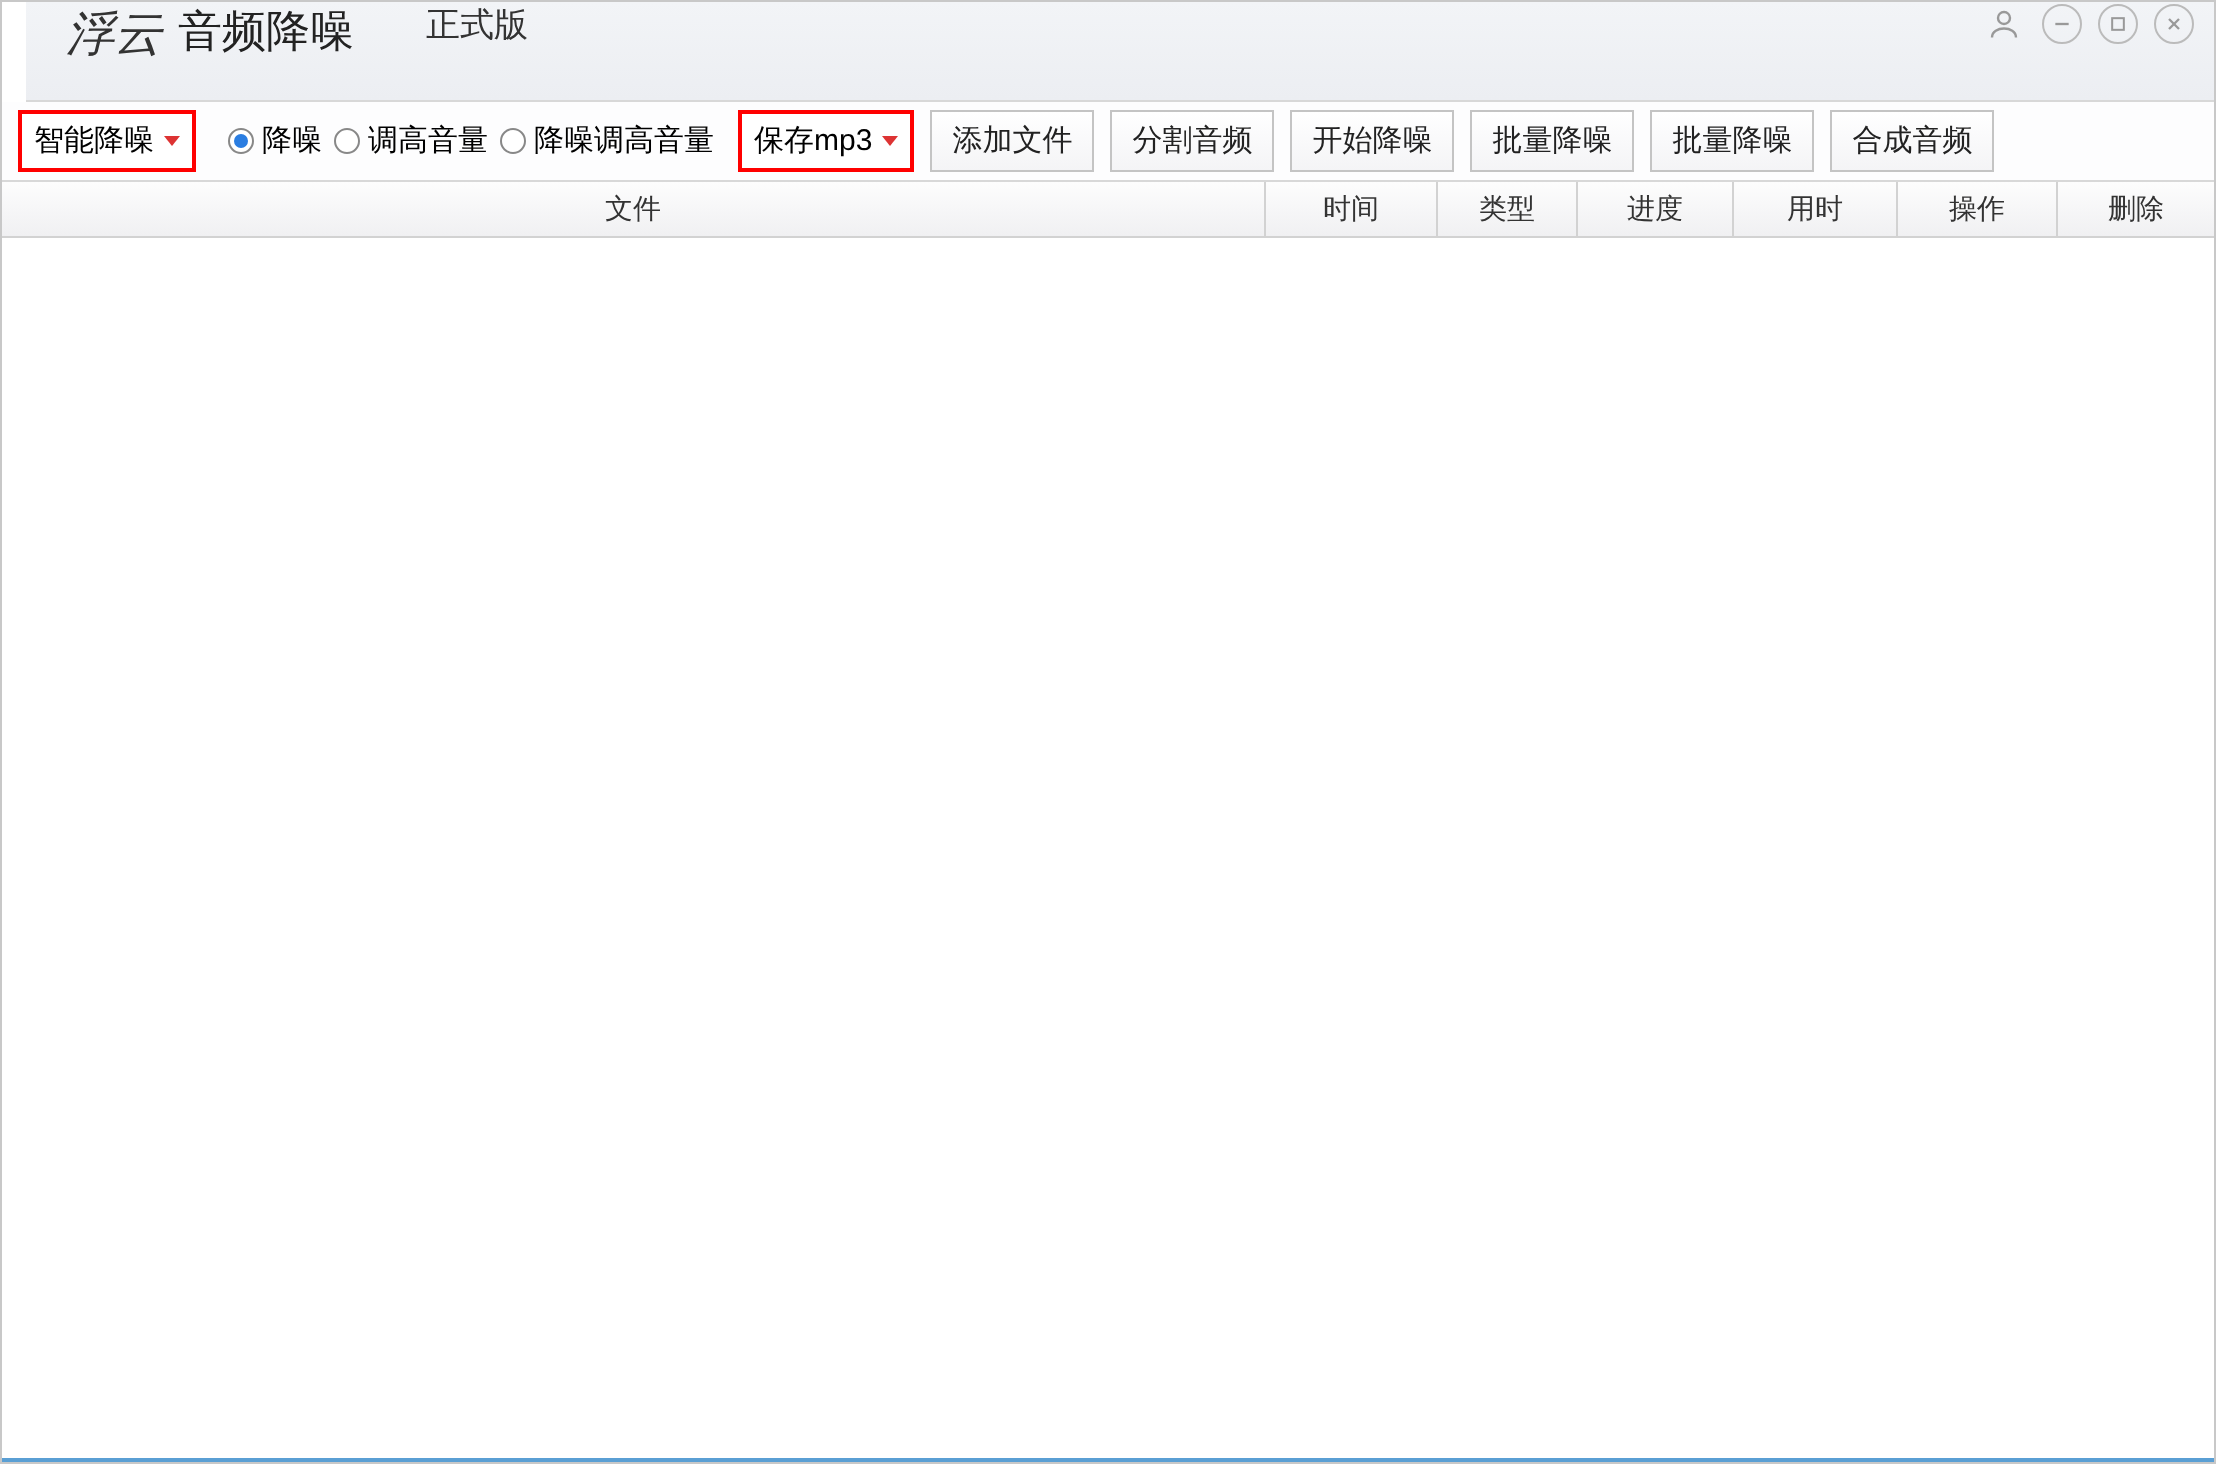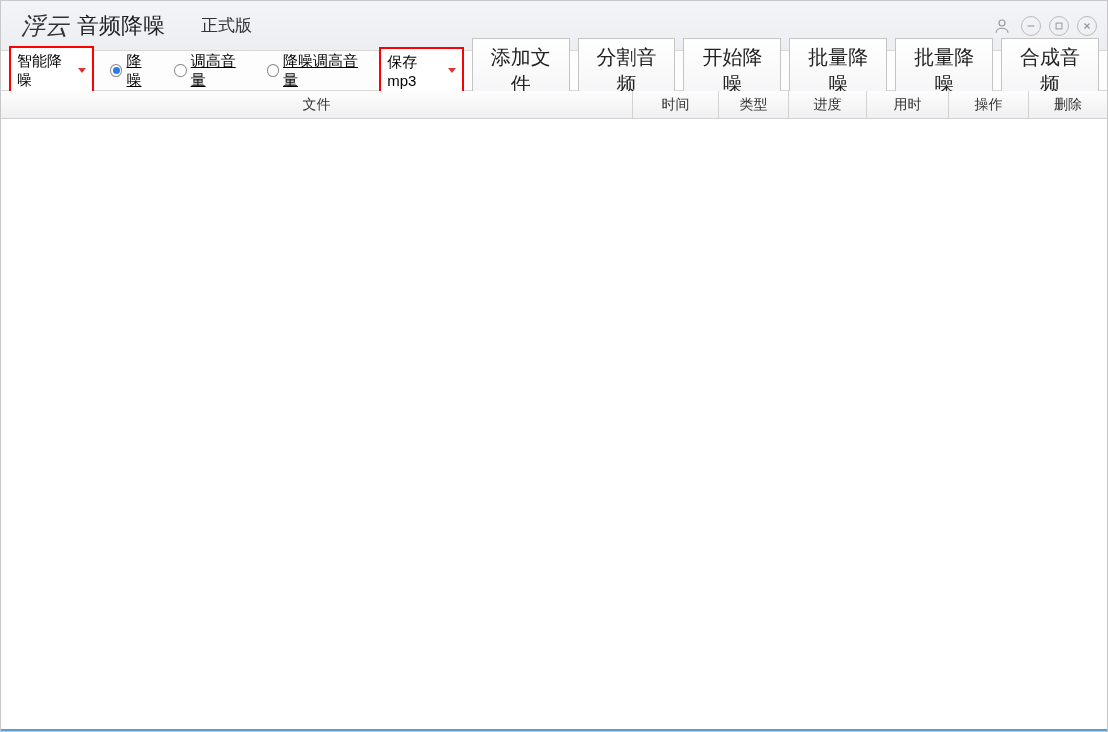--- a/index.html
+++ b/index.html
@@ -19,23 +19,24 @@
       width: 100%;
       height: 100%;
       display: flex;
       flex-direction: column;
       border: 1px solid #c8c8c8;
     }
     .titlebar {
       height: 50px;
       background: linear-gradient(to bottom, #f2f4f7, #eceef2);
       display: flex;
-      align-items: center;
+      align-items: flex-start;
       padding: 0 10px 0 20px;
       border-bottom: 1px solid #d8d8d8;
+      margin-left: 12px;
     }
     .app-logo {
       font-family: "KaiTi", "STKaiti", serif;
       font-size: 24px;
       font-style: italic;
       color: #333;
       margin-right: 8px;
     }
     .app-title {
       font-size: 22px;
@@ -105,24 +106,23 @@
     .dropdown .caret {
       width: 0;
       height: 0;
       border-left: 4px solid transparent;
       border-right: 4px solid transparent;
       border-top: 5px solid #d33;
     }
     .radio-group {
       display: flex;
       align-items: center;
-      gap: 20px;
+      gap: 6px;
       margin-left: 8px;
       margin-right: 4px;
-      text-decoration: underline;
     }
     .radio-item {
       display: flex;
       align-items: center;
       gap: 4px;
       cursor: pointer;
       font-size: 15px;
     }
     .radio-circle {
       width: 13px;
@@ -138,21 +138,21 @@
       content: "";
       width: 7px;
       height: 7px;
       background: #2a7de1;
       border-radius: 50%;
     }
     .btn {
       border: 1px solid #c4c4c4;
       background: linear-gradient(to bottom, #ffffff, #f4f4f6);
       padding: 5px 10px;
-      font-size: 20px;
+      font-size: 15px;
       cursor: pointer;
       color: #222;
     }
     .table-header {
       height: 28px;
       background: linear-gradient(to bottom, #fdfdfd, #f0f0f2);
       border-bottom: 1px solid #d2d2d2;
       display: flex;
       justify-content: center;
     }

